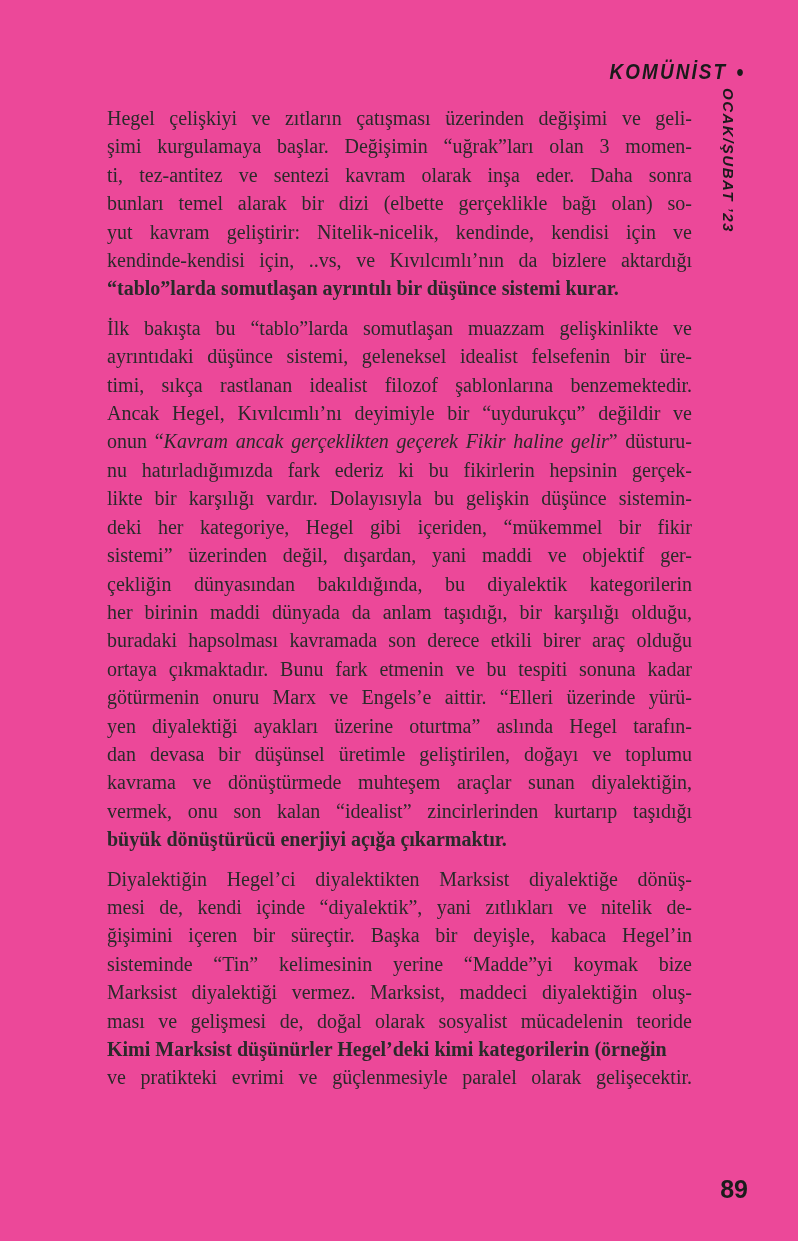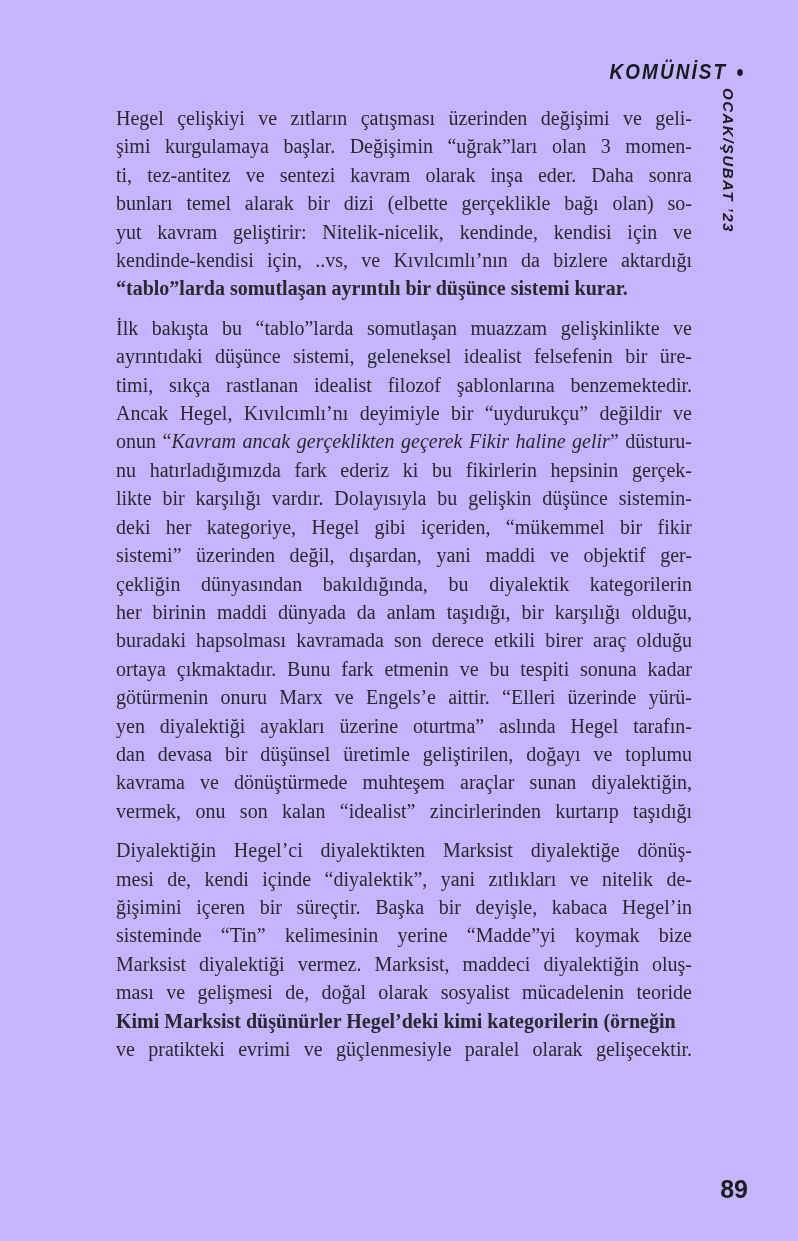--- a/index.html
+++ b/index.html
@@ -1,19 +1,19 @@
 <!DOCTYPE html>
 <html lang="tr"><head>
 <meta charset="utf-8">
 <style>
   html,body{margin:0;padding:0;background:#e8e8e8;}
   .page{
     position:relative;
     width:798px;height:1241px;
-    background:#c4b5fd;
+    background:#ec4899;
     overflow:hidden;
     font-family:"Liberation Serif", serif;
   }
   
   .masthead{
     position:absolute;top:58px;right:55px;
     display:flex;align-items:center;gap:11px;
     font-family:"Liberation Sans", sans-serif;
     font-style:italic;font-weight:bold;
     font-size:22.5px;letter-spacing:2.5px;
@@ -31,21 +31,21 @@
     font-size:15px;letter-spacing:1.5px;
     color:#1a1a1a;
     white-space:nowrap;
   }
   
   .textblock{
     position:absolute;left:104px;top:104px;width:588px;
     font-size:20px;line-height:28.4px;
     color:#2a2a2a;
   }
-  .para{margin:0 0 11px 12px;padding:0;}
+  .para{margin:0 0 11px 3px;padding:0;}
   .line{text-align:justify;text-align-last:justify;}
   .line.last{text-align-last:left;font-weight:bold;}
   .line em{font-style:italic;}
   
   .pagenum{
     position:absolute;top:1152px;right:50px;
     font-family:"Liberation Sans", sans-serif;
     font-weight:600;font-size:25px;
     color:#1c1c1c;
     margin-top:23px;
@@ -85,20 +85,21 @@
         <div class="line">sistemi” üzerinden değil, dışardan, yani maddi ve objektif ger-</div>
         <div class="line">çekliğin dünyasından bakıldığında, bu diyalektik kategorilerin</div>
         <div class="line">her birinin maddi dünyada da anlam taşıdığı, bir karşılığı olduğu,</div>
         <div class="line">buradaki hapsolması kavramada son derece etkili birer araç olduğu</div>
         <div class="line">ortaya çıkmaktadır. Bunu fark etmenin ve bu tespiti sonuna kadar</div>
         <div class="line">götürmenin onuru Marx ve Engels’e aittir. “Elleri üzerinde yürü-</div>
         <div class="line">yen diyalektiği ayakları üzerine oturtma” aslında Hegel tarafın-</div>
         <div class="line">dan devasa bir düşünsel üretimle geliştirilen, doğayı ve toplumu</div>
         <div class="line">kavrama ve dönüştürmede muhteşem araçlar sunan diyalektiğin,</div>
         <div class="line">vermek, onu son kalan “idealist” zincirlerinden kurtarıp taşıdığı</div>
+        <div class="line last">büyük dönüştürücü enerjiyi açığa çıkarmaktır.</div>
       </div>
       <div class="para">
         <div class="line">Diyalektiğin Hegel’ci diyalektikten Marksist diyalektiğe dönüş-</div>
         <div class="line">mesi de, kendi içinde “diyalektik”, yani zıtlıkları ve nitelik de-</div>
         <div class="line">ğişimini içeren bir süreçtir. Başka bir deyişle, kabaca Hegel’in</div>
         <div class="line">sisteminde “Tin” kelimesinin yerine “Madde”yi koymak bize</div>
         <div class="line">Marksist diyalektiği vermez. Marksist, maddeci diyalektiğin oluş-</div>
         <div class="line">ması ve gelişmesi de, doğal olarak sosyalist mücadelenin teoride</div>
         <div class="line last">Kimi Marksist düşünürler Hegel’deki kimi kategorilerin (örneğin</div>
         <div class="line">ve pratikteki evrimi ve güçlenmesiyle paralel olarak gelişecektir.</div>

